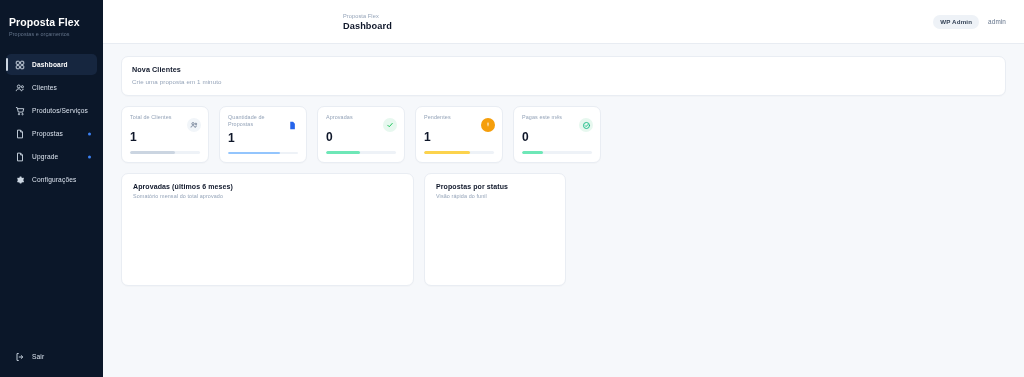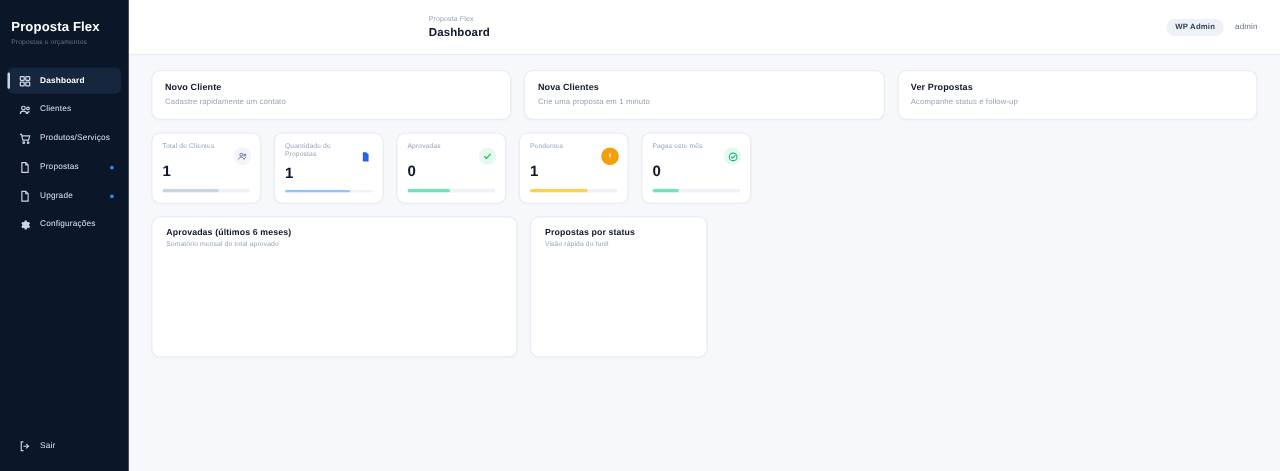--- a/index.html
+++ b/index.html
@@ -387,30 +387,22 @@
       <div class="topbar-right">
         <span class="wp-admin-btn">WP Admin</span>
         <span class="user-name">admin</span>
       </div>
     </header>
 
     <div class="content">
 
       <div class="actions">
         <div class="action-card">
-          <div class="action-title">Novo Cliente</div>
-          <div class="action-sub">Cadastre rapidamente um contato</div>
-        </div>
-        <div class="action-card">
           <div class="action-title">Nova Clientes</div>
           <div class="action-sub">Crie uma proposta em 1 minuto</div>
-        </div>
-        <div class="action-card">
-          <div class="action-title">Ver Propostas</div>
-          <div class="action-sub">Acompanhe status e follow-up</div>
         </div>
       </div>
 
       <div class="stats">
 
         <div class="stat-card">
           <div class="stat-label">Total de Clientes</div>
           <div class="stat-value">1</div>
           <div class="stat-ico slate">
             <svg width="8" height="8" viewBox="0 0 16 16" fill="none" stroke="currentColor" stroke-width="1.6">

